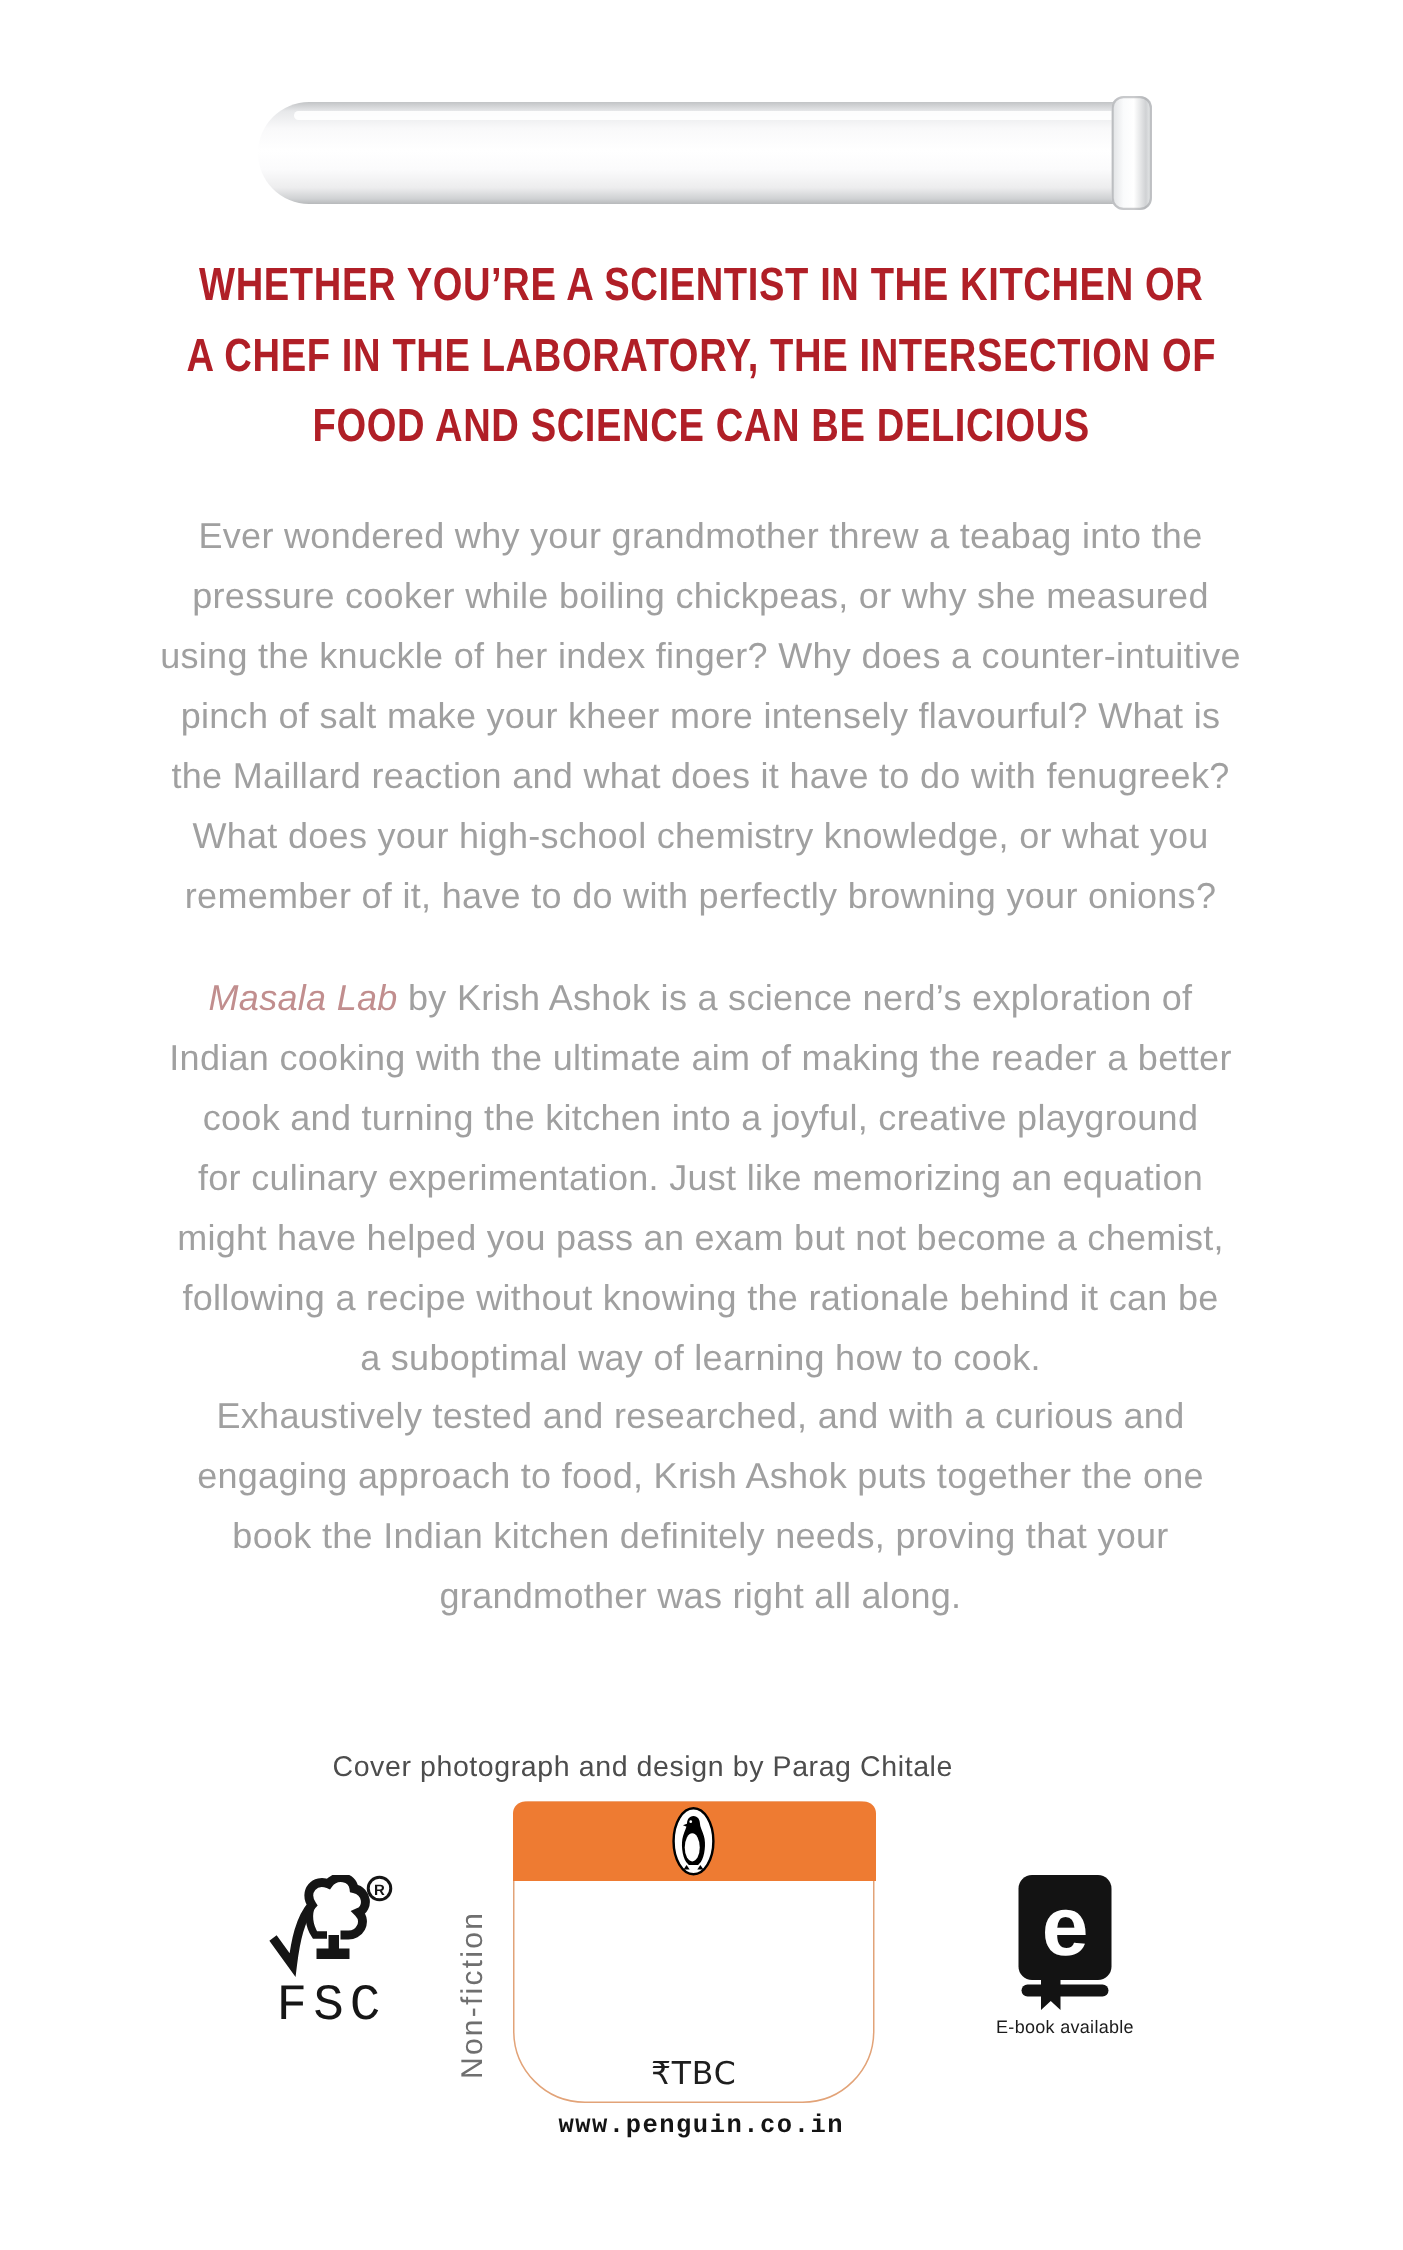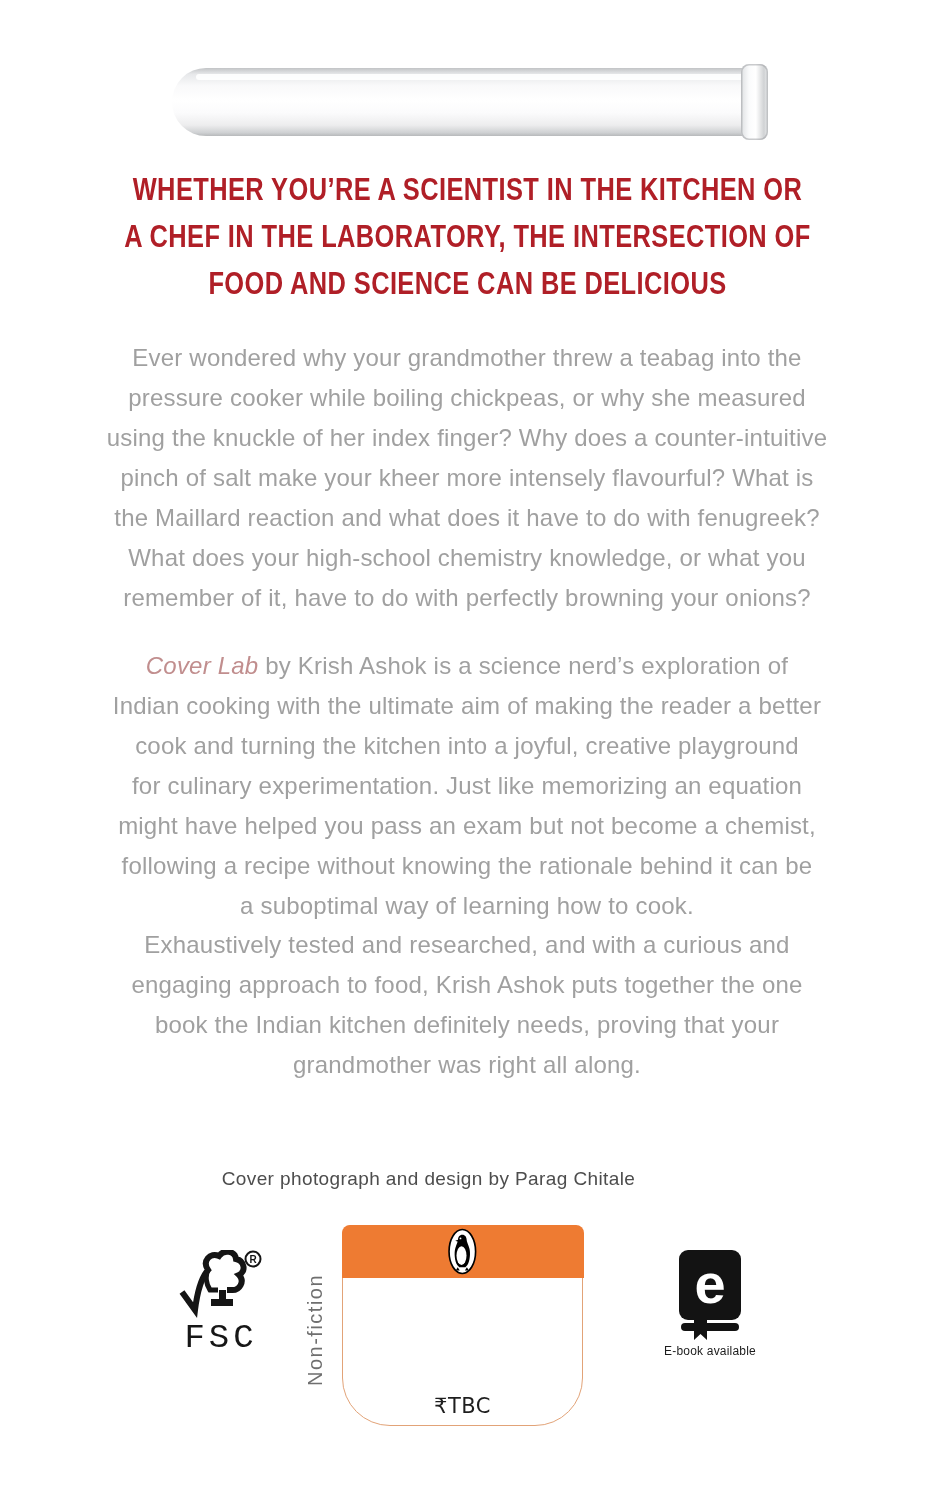--- a/index.html
+++ b/index.html
@@ -46,21 +46,21 @@
   .booktitle{font-style:italic;color:#c18e8e;}
   
   .credit{
     position:absolute;left:0;top:1168px;width:857px;margin:0;
     text-align:center;font-size:19px;color:#4d4d4d;letter-spacing:.4px;
   }
   
   .price-box{
     position:absolute;left:342px;top:1201px;width:241px;height:201px;
     box-sizing:border-box;border:1.5px solid #e2a378;
-    border-radius:10px 10px 48px 48px;background:#fff;margin-top:24px;
+    border-radius:10px 10px 48px 48px;background:#fff;
   }
   .price-box-header{
     position:absolute;left:-1.5px;top:-1.5px;right:-1.5px;height:53px;
     background:#ee7b32;border-radius:8px 8px 0 0;
     display:flex;align-items:center;justify-content:center;
   }
   .penguin-svg{display:block;height:47px;width:auto;}
   .price-label{
     position:absolute;bottom:7px;left:0;width:100%;text-align:center;
     font-family:"DejaVu Sans","Liberation Sans",sans-serif;
@@ -105,21 +105,21 @@
 FOOD AND SCIENCE CAN BE DELICIOUS</h1>
 
   <p class="para" id="para1">Ever wondered why your grandmother threw a teabag into the
 pressure cooker while boiling chickpeas, or why she measured
 using the knuckle of her index finger? Why does a counter-intuitive
 pinch of salt make your kheer more intensely flavourful? What is
 the Maillard reaction and what does it have to do with fenugreek?
 What does your high-school chemistry knowledge, or what you
 remember of it, have to do with perfectly browning your onions?</p>
 
-  <p class="para" id="para2"><em class="booktitle">Cover Lab</em><span> by Krish Ashok is a science nerd’s exploration of
+  <p class="para" id="para2"><em class="booktitle">Masala Lab</em><span> by Krish Ashok is a science nerd’s exploration of
 Indian cooking with the ultimate aim of making the reader a better
 cook and turning the kitchen into a joyful, creative playground
 for culinary experimentation. Just like memorizing an equation
 might have helped you pass an exam but not become a chemist,
 following a recipe without knowing the rationale behind it can be
 a suboptimal way of learning how to cook.</span></p>
 
   <p class="para" id="para3">Exhaustively tested and researched, and with a curious and
 engaging approach to food, Krish Ashok puts together the one
 book the Indian kitchen definitely needs, proving that your
@@ -148,20 +148,21 @@
         <path d="M11.5,11.2 l-3.4,1.3 l3.4,1.3 z" fill="#000000"></path>
         <ellipse cx="14.2" cy="27" rx="4.9" ry="9.2" fill="#ffffff"></ellipse>
         <circle cx="13.2" cy="10.2" r="0.9" fill="#ffffff"></circle>
         <path d="M10.5,38.5 l-2,3 h4 z" fill="#000000"></path>
         <path d="M19.5,38.5 l2,3 h-4 z" fill="#000000"></path>
       </svg>
     </div>
     <div class="price-label">₹TBC</div>
   </div>
 
+  <div class="website">www.penguin.co.in</div>
 
   <div class="ebook">
     <svg width="64" height="92" viewBox="0 0 64 92">
       <rect x="1" y="1" width="62" height="70" rx="9" fill="#131313"></rect>
       <text x="32" y="54" font-size="56" font-weight="bold" fill="#ffffff" text-anchor="middle" font-family="Liberation Sans, sans-serif">e</text>
       <rect x="1" y="71" width="62" height="5" fill="#ffffff"></rect>
       <rect x="3" y="74" width="58" height="8" rx="4" fill="#131313"></rect>
       <path d="M16,71 h13 v20 l-6.5,-6 l-6.5,6 z" fill="#131313"></path>
     </svg>
     <div class="ebook-label">E-book available</div>

